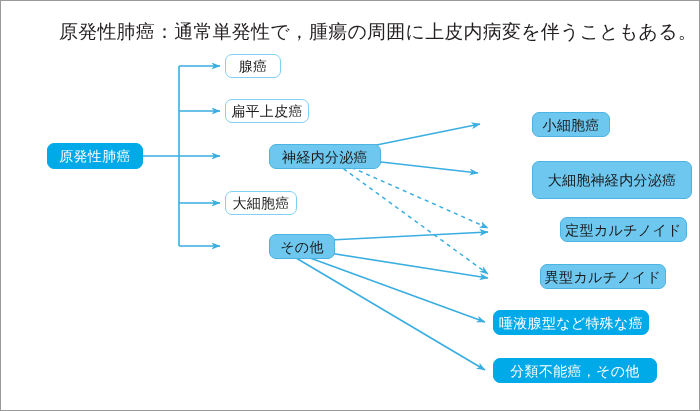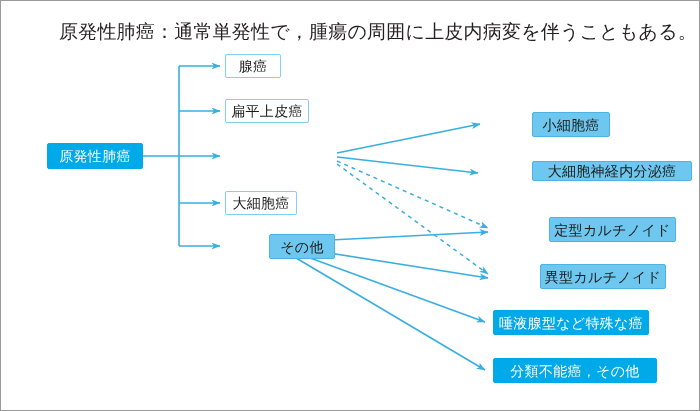--- a/index.html
+++ b/index.html
@@ -35,21 +35,21 @@
     color: #231f20;
     letter-spacing: 0.2px;
     white-space: nowrap;
   }
   .node {
     position: absolute;
     box-sizing: border-box;
     display: flex;
     align-items: center;
     justify-content: center;
-    border-radius: 2px;
+    border-radius: 7px;
     font-size: 14px;
     letter-spacing: 0.3px;
     white-space: nowrap;
     line-height: 1;
   }
   
   .node.primary {
     background: #00a9e8;
     border: 1px solid #00a9e8;
     color: #ffffff;
@@ -109,30 +109,31 @@
       <path d="M290,254 L484,369" marker-end="url(#arrow)"></path>
     </g>
   </svg>
 
   <div class="node primary" style="left:46px; top:142px; width:96px; height:26px;">原発性肺癌</div>
 
   <div class="node outline" style="left:224px; top:53px; width:56px; height:24px;">腺癌</div>
 
   <div class="node outline" style="left:224px; top:98px; width:84px; height:24px;">扁平上皮癌</div>
 
+  <div class="node tinted" style="left:224px; top:143px; width:112px; height:25px;">神経内分泌癌</div>
 
   <div class="node outline" style="left:224px; top:190px; width:72px; height:24px;">大細胞癌</div>
 
   <div class="node tinted" style="left:224px; top:233px; width:66px; height:25px;">その他</div>
 
   <div class="node tinted" style="left:487px; top:111px; width:78px; height:25px;">小細胞癌</div>
 
-  <div class="node tinted" style="left:487px; top:160px; width:160px; height:20px;">大細胞神経内分泌癌</div>
+  <div class="node tinted" style="left:487px; top:160px; width:160px; height:38px;">大細胞神経内分泌癌</div>
 
-  <div class="node tinted" style="left:504px; top:216px; width:127px; height:25px;">定型カルチノイド</div>
+  <div class="node tinted" style="left:515px; top:216px; width:127px; height:25px;">定型カルチノイド</div>
 
   <div class="node tinted" style="left:495px; top:263px; width:126px; height:25px;">異型カルチノイド</div>
 
   <div class="node primary" style="left:492px; top:309px; width:156px; height:25px;">唾液腺型など特殊な癌</div>
 
   <div class="node primary" style="left:492px; top:357px; width:164px; height:25px;">分類不能癌，その他</div>
 
 </div>
 
 </body></html>

